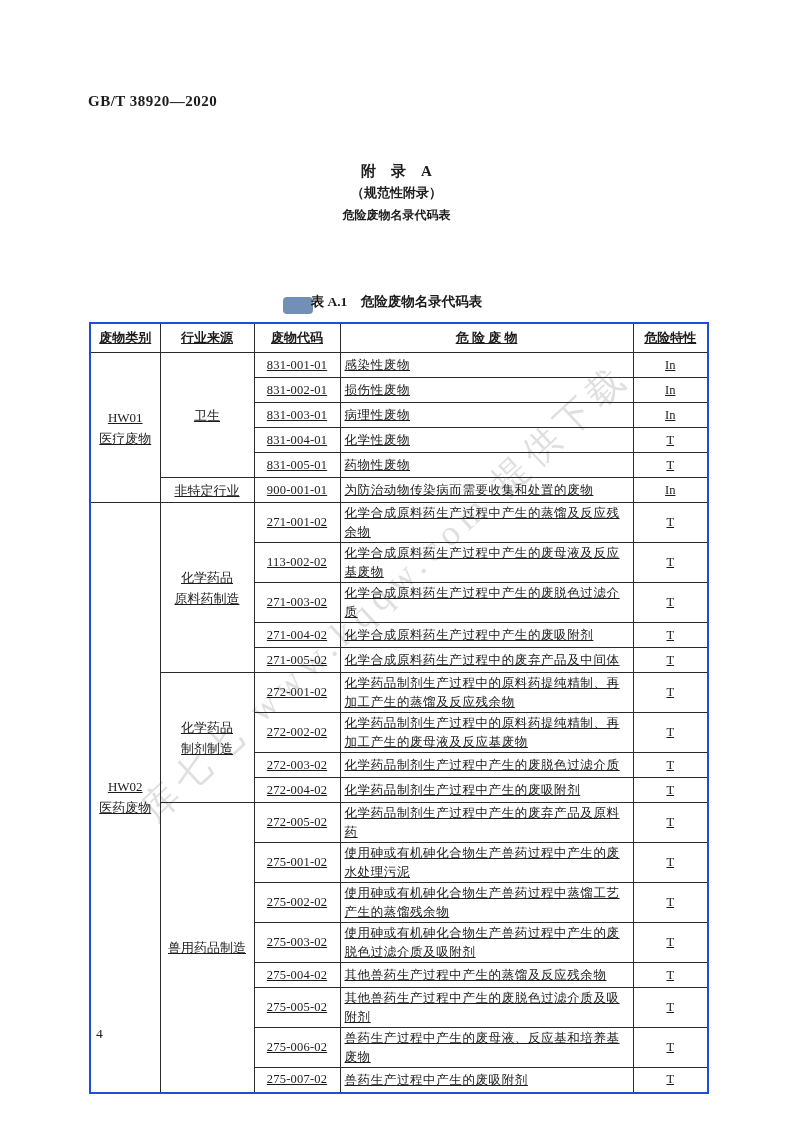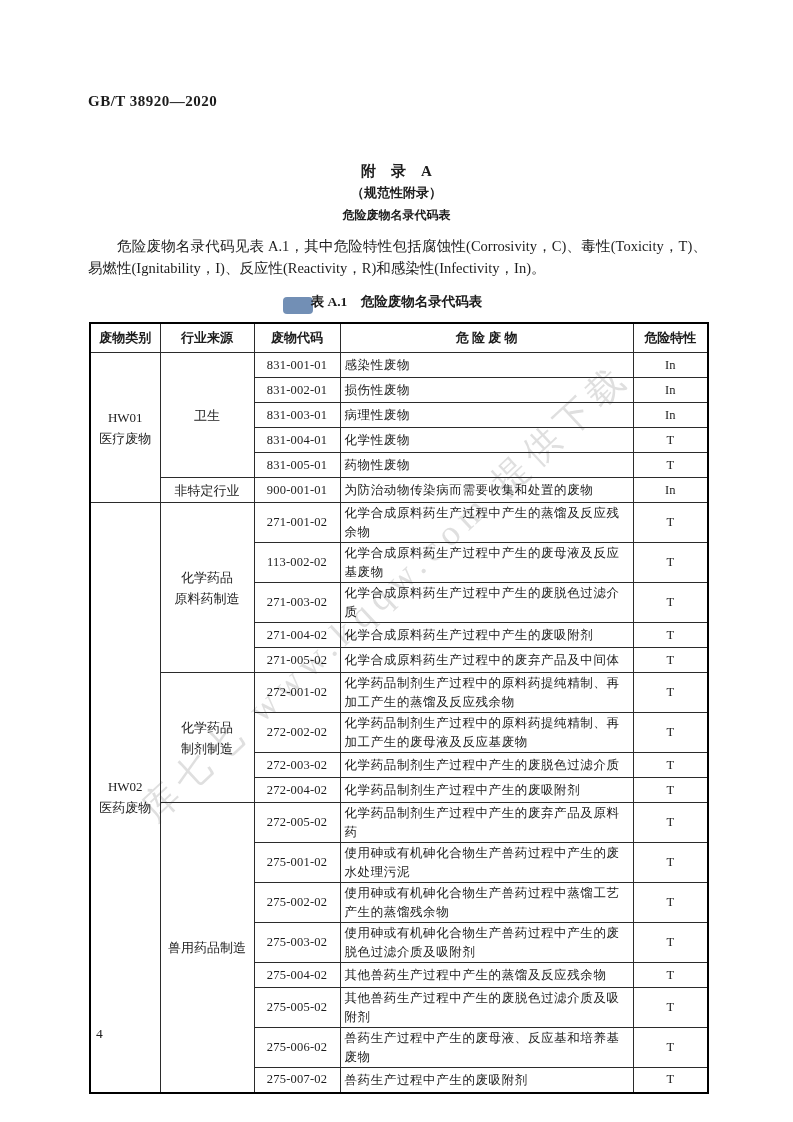--- a/index.html
+++ b/index.html
@@ -51,21 +51,21 @@
     z-index:2; background:transparent;
     font-size:12.5px;
   }
   table.code-table th, table.code-table td {
     border:1px solid #2b2b2b;
     padding:1px 4px;
     background:transparent;
     font-weight:normal;
     vertical-align:middle;
   }
-  table.code-table { border:2px solid #000000; }
+  table.code-table { border:2px solid #1d4ed8;text-decoration:underline; }
   table.code-table th {
     height:26px; font-weight:bold; font-size:13px; text-align:center;
   }
   tr.row-single { height:25px; }
   tr.row-double { height:39px; }
   td.cell-category, td.cell-industry {
     text-align:center; white-space:pre-line; line-height:21px; font-size:13px;
   }
   td.cell-code { text-align:center; letter-spacing:0.2px; }
   td.cell-waste { text-align:left; padding-left:9px; line-height:18.5px; letter-spacing:0.6px; }
@@ -83,21 +83,20 @@
 
   <div class="watermark">库七七 www.kqqw.com 提供下载</div>
   <div class="watermark-logo"></div>
 
   <div class="title-block">
     <div class="appendix-title">附　录　A</div>
     <div class="appendix-subtitle">（规范性附录）</div>
     <div class="appendix-heading">危险废物名录代码表</div>
   </div>
 
-  <div class="paragraph">危险废物名录代码见表 A.1，其中危险特性包括腐蚀性(Corrosivity，C)、毒性(Toxicity，T)、易燃性(Ignitability，I)、反应性(Reactivity，R)和感染性(Infectivity，In)。</div>
 
   <div class="table-caption">表 A.1　危险废物名录代码表</div>
 
   <table class="code-table">
     <colgroup>
       <col style="width:70px">
         <col style="width:94px">
         <col style="width:86px">
         <col style="width:293px">
         <col style="width:75px">

